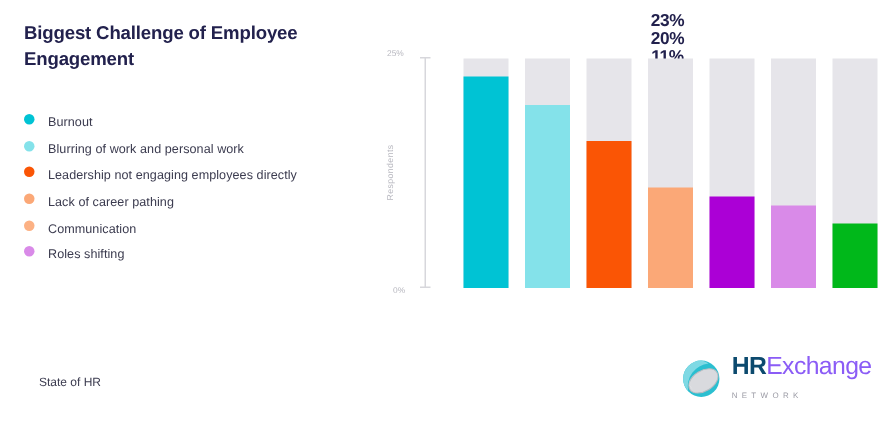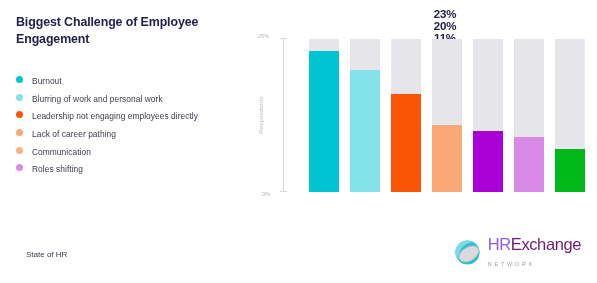--- a/index.html
+++ b/index.html
@@ -61,22 +61,22 @@
     position:absolute;left:258px;top:202px;width:332px;
     text-align:right;font-size:6.2px;color:#4a4a5c;letter-spacing:0.1px;
   }
 
   
   .foot-left{position:absolute;left:26px;top:250px;font-size:8px;color:#3b3b4f;}
   .logo{position:absolute;right:16px;top:236px;display:flex;align-items:center;}
   .logo-mark{width:31px;height:31px;flex:0 0 auto;}
   .logo-text{margin-left:5px;line-height:1;}
   .logo-top{display:flex;align-items:baseline;}
-  .logo-hr{font-size:16.5px;font-weight:normal;color:#8b5cf6;letter-spacing:-0.4px;}
-  .logo-ex{font-size:16.5px;color:#701a75;letter-spacing:-0.4px;}
+  .logo-hr{font-size:16.5px;font-weight:bold;color:#0c4a6e;letter-spacing:-0.4px;}
+  .logo-ex{font-size:16.5px;color:#8b5cf6;letter-spacing:-0.4px;}
   .logo-net{
     font-size:5.3px;color:#9a9aa4;letter-spacing:2.9px;margin-top:2px;
     text-align:center;
   }
 </style>
 </head>
 <body>
 
 <div class="slide">
 

